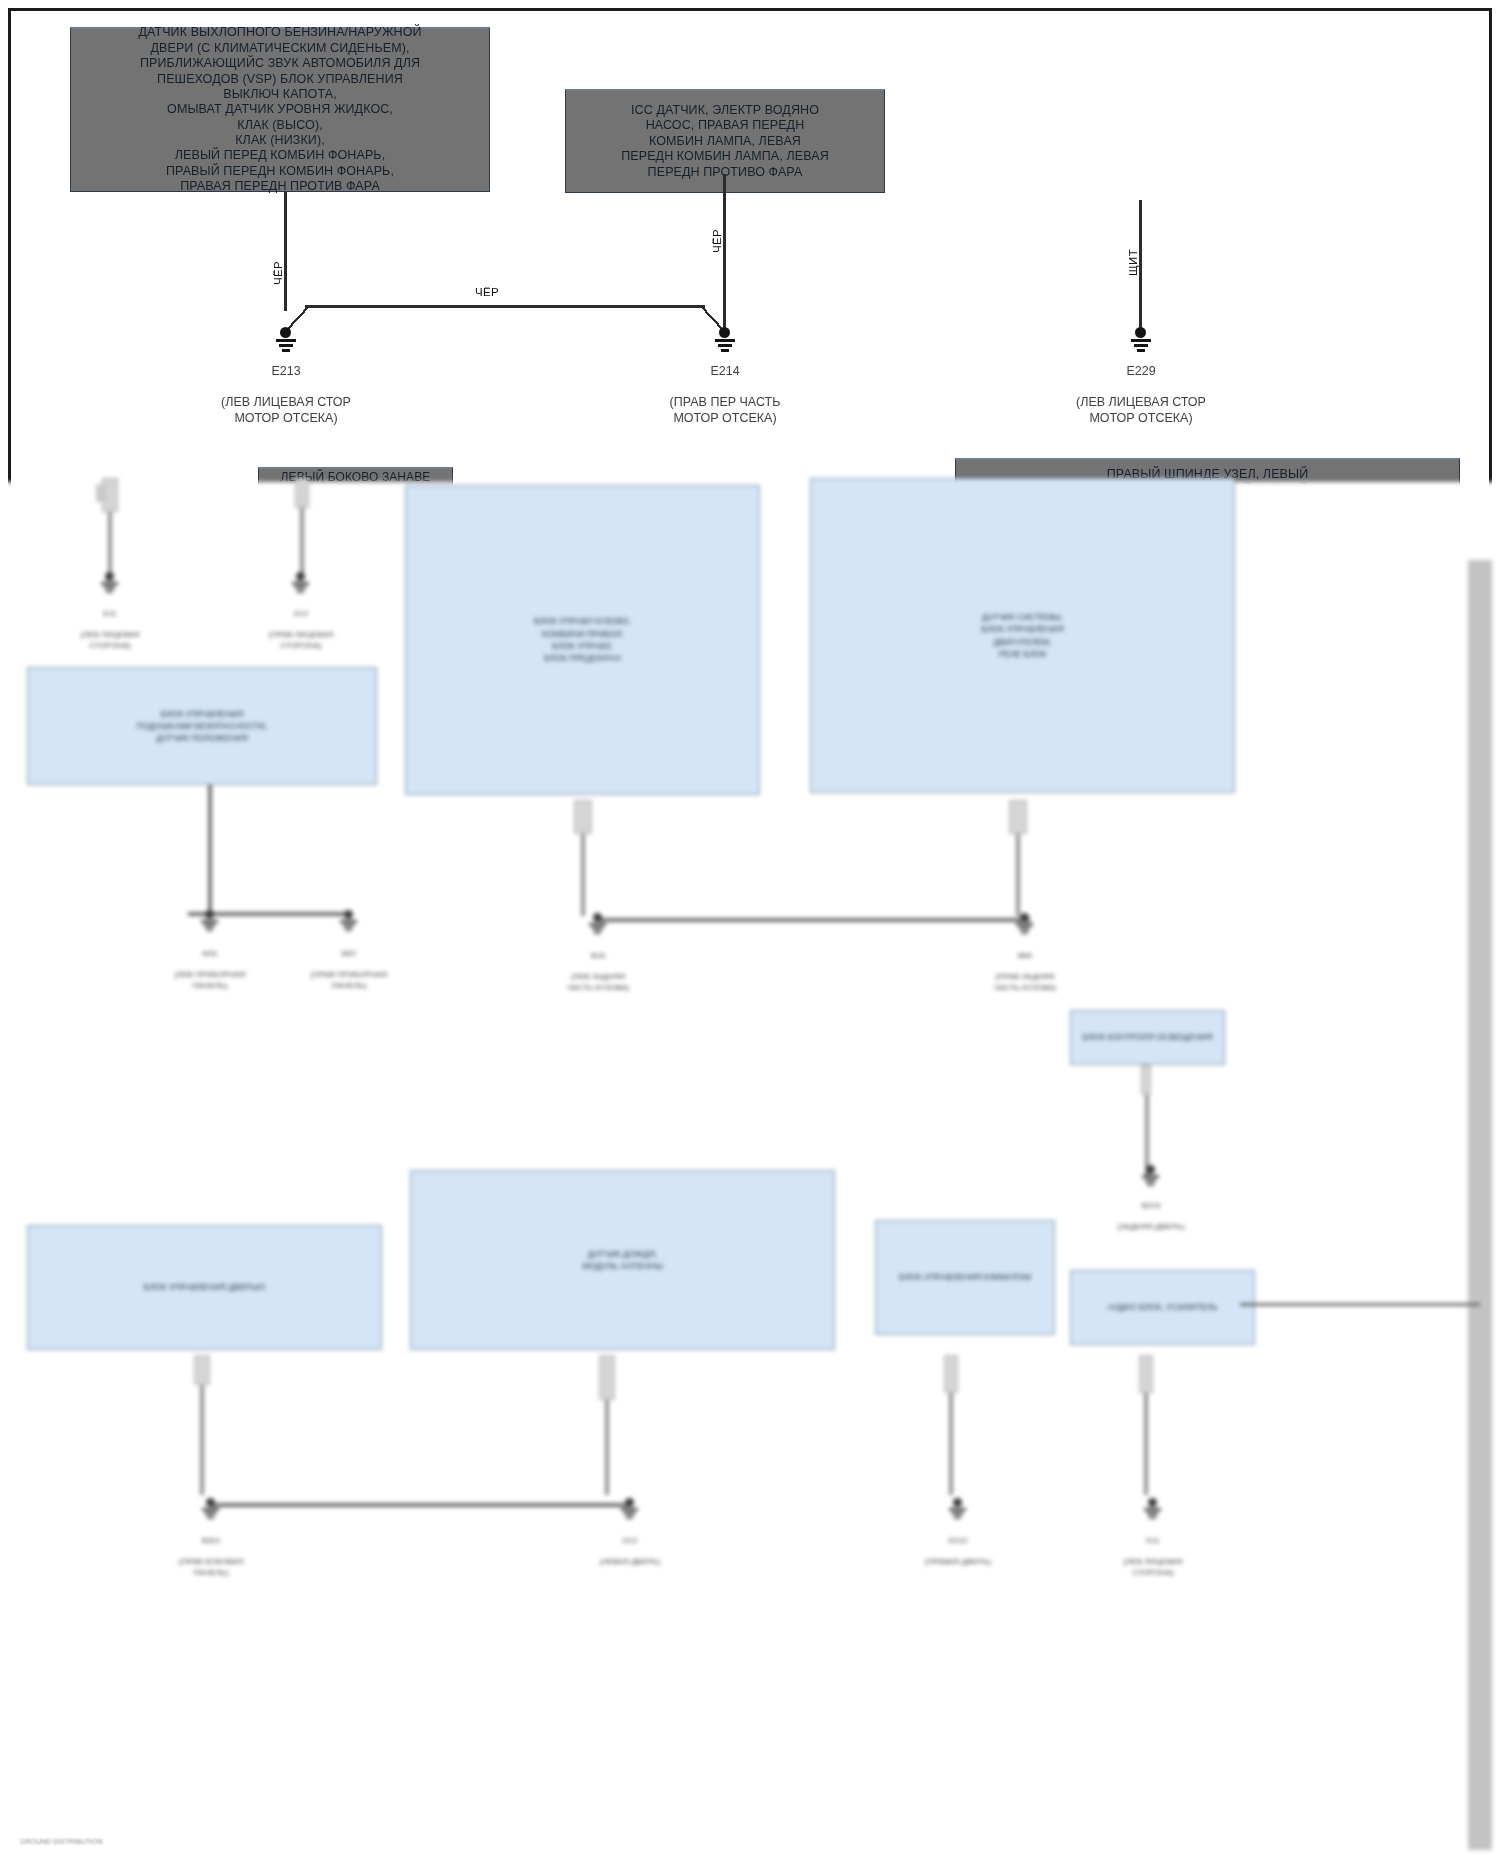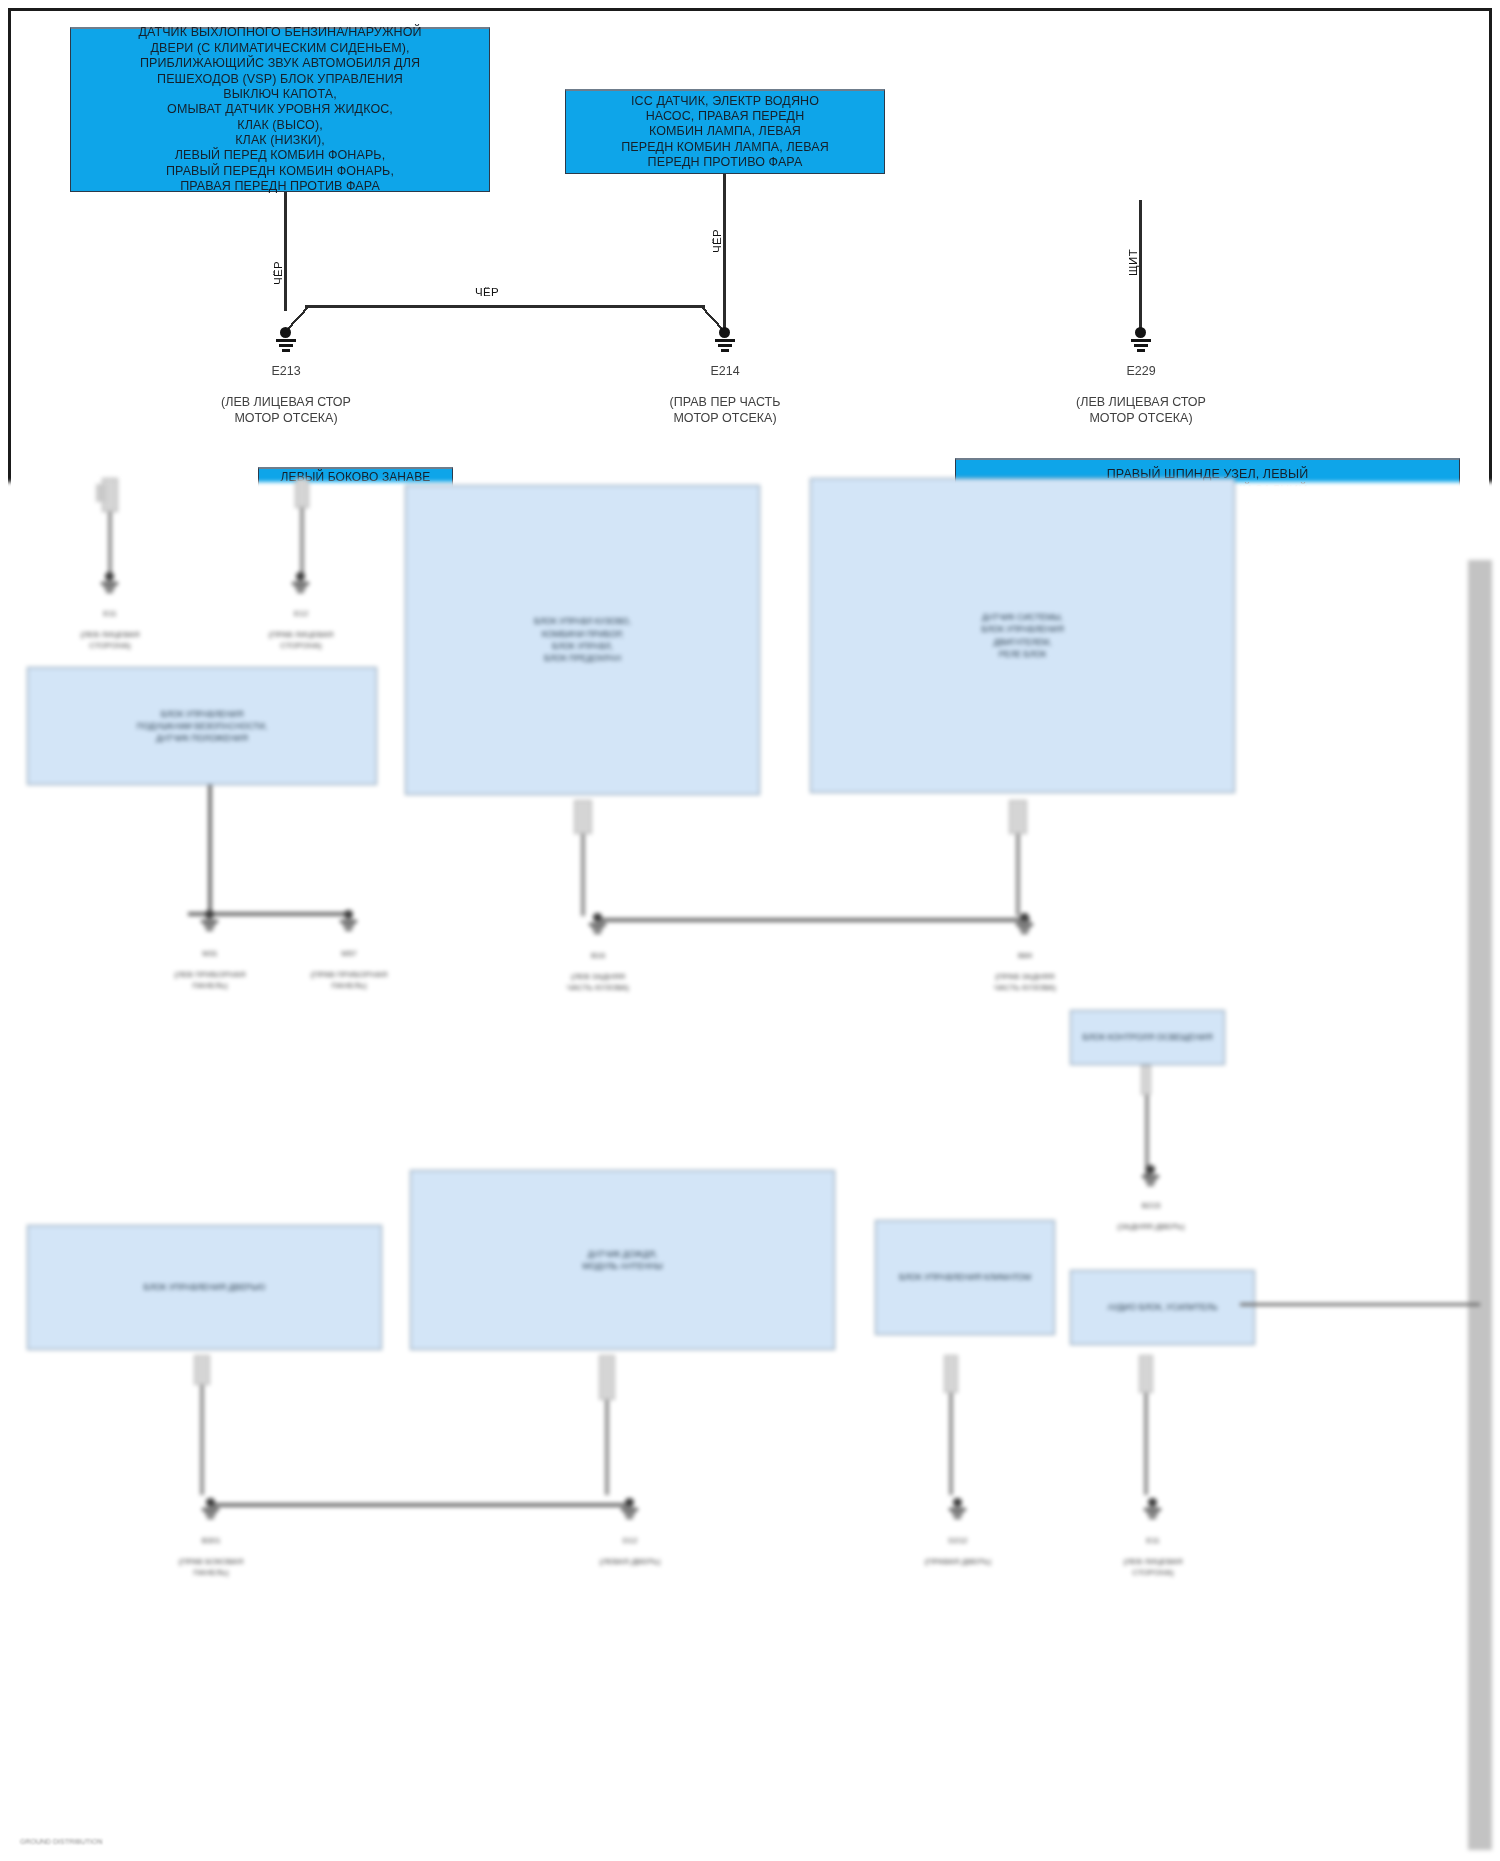--- a/index.html
+++ b/index.html
@@ -24,21 +24,21 @@
   }
   .frame-line { position: absolute; background: #1b1b1b; }
   #frame-top    { left: 8px;  top: 8px;    width: 1484px; height: 3px; }
   #frame-left   { left: 8px;  top: 8px;    width: 3px;    height: 1845px; }
   #frame-right  { left: 1489px; top: 8px;  width: 3px;    height: 1845px; }
   #frame-bottom { left: 8px;  top: 1850px; width: 1484px; height: 3px; }
 
   
   .box {
     position: absolute;
-    background: #0ea5e9;
+    background: #737373;
     border: 1.5px solid #2c3a4a;
     border-top: 2.5px solid #6f7d8c;
     color: #15202b;
     text-align: center;
     padding: 5px 8px;
     line-height: 1.23;
     font-size: 12.5px;
     letter-spacing: 0.1px;
     white-space: pre-line;
     display: flex;
@@ -193,21 +193,21 @@
 ПЕШЕХОДОВ (VSP) БЛОК УПРАВЛЕНИЯ
 ВЫКЛЮЧ КАПОТА,
 ОМЫВАТ ДАТЧИК УРОВНЯ ЖИДКОС,
 КЛАК (ВЫСО),
 КЛАК (НИЗКИ),
 ЛЕВЫЙ ПЕРЕД КОМБИН ФОНАРЬ,
 ПРАВЫЙ ПЕРЕДН КОМБИН ФОНАРЬ,
 ПРАВАЯ ПЕРЕДН ПРОТИВ ФАРА</span>
   </div>
 
-  <div class="box" style="left:565px; top:89px; width:320px; height:85px;">
+  <div class="box" style="left:565px; top:89px; width:320px; height:104px;">
     <span class="box-text">ICC ДАТЧИК, ЭЛЕКТР ВОДЯНО
 НАСОС, ПРАВАЯ ПЕРЕДН
 КОМБИН ЛАМПА, ЛЕВАЯ
 ПЕРЕДН КОМБИН ЛАМПА, ЛЕВАЯ
 ПЕРЕДН ПРОТИВО ФАРА</span>
   </div>
 
 
   <div class="wire v" style="left:284px; top:192px; height:119px;"></div>
   <div class="wire-label vertical" style="left:272px; top:285px;">ЧЁР</div>

